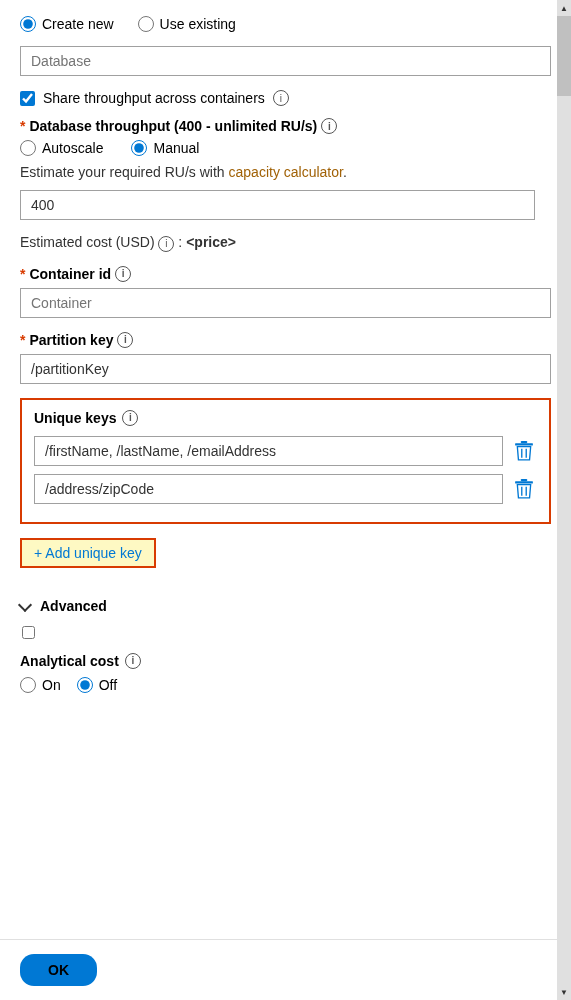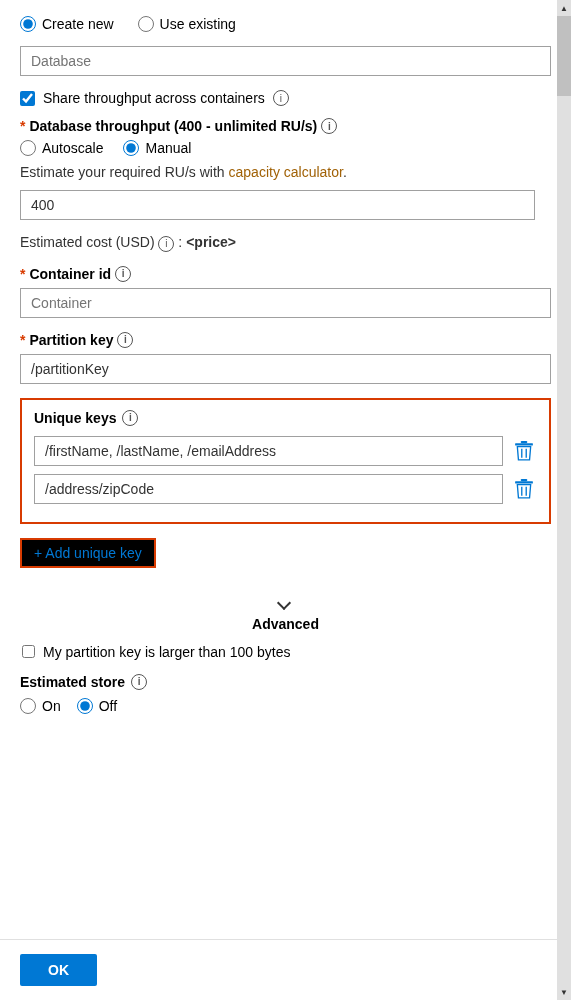--- a/index.html
+++ b/index.html
@@ -104,21 +104,21 @@
       height: 16px;
       border-radius: 50%;
       border: 1px solid #555;
       font-size: 10px;
       color: #555;
       cursor: default;
       font-style: normal;
     }
     .throughput-options {
       display: flex;
-      gap: 20px;
+      gap: 28px;
       margin-bottom: 8px;
     }
     .capacity-text {
       font-size: 14px;
       color: #333;
       margin-bottom: 10px;
     }
     .capacity-link {
       color: #a16207;
       text-decoration: none;
@@ -179,37 +179,36 @@
     }
     .trash-icon {
       width: 18px;
       height: 20px;
     }
     .add-key-btn {
       display: inline-flex;
       align-items: center;
       gap: 6px;
       border: 2px solid #d83b01;
-      background: #000000;
+      background: #fef9c3;
       color: #0078d4;
       font-size: 14px;
       padding: 5px 12px;
       cursor: pointer;
       margin-bottom: 14px;
       font-weight: 500;
     }
     .advanced-row {
       display: flex;
       align-items: center;
       gap: 6px;
       cursor: pointer;
       margin-bottom: 12px;
       font-weight: 600;
       font-size: 14px;
-      flex-direction: column;
     }
     .chevron-down {
       display: inline-block;
       width: 10px;
       height: 10px;
       border-right: 2px solid #333;
       border-bottom: 2px solid #333;
       transform: rotate(45deg);
       margin-right: 4px;
       margin-bottom: 2px;
@@ -237,27 +236,27 @@
       gap: 16px;
     }
     .dialog-footer {
       border-top: 1px solid #e0e0e0;
       padding: 14px 20px;
       display: flex;
       align-items: center;
     }
     .ok-btn {
       background: #0078d4;
-      color: #ffffff;
+      color: #000000;
       border: none;
       padding: 8px 28px;
       font-size: 14px;
       font-weight: 600;
       cursor: pointer;
-      border-radius: 2px;
+      border-radius: 14px;
     }
     .scrollbar-area {
       position: absolute;
       right: 0;
       top: 0;
       width: 14px;
       height: 100%;
       background: #f0f0f0;
       display: flex;
       flex-direction: column;
@@ -402,26 +401,25 @@
       <button class="add-key-btn">+ Add unique key</button>
     </div>
 
     <div class="advanced-row">
       <span class="chevron-down"></span>
       <span>Advanced</span>
     </div>
 
     <div class="partition-checkbox-row">
       <input type="checkbox" style="">
-      <span>My partition key is larger than 100 bytes</span>
     </div>
 
     <div class="analytical-section">
       <div class="analytical-label">
-        <span>Estimated store</span>
+        <span>Analytical cost</span>
         <span class="info-icon">i</span>
       </div>
       <div class="radio-inline-group">
         <label class="radio-label">
           <input type="radio" name="analytical-store" style="">
           <span>On</span>
         </label>
         <label class="radio-label">
           <input type="radio" name="analytical-store" checked="" style="">
           <span>Off</span>

